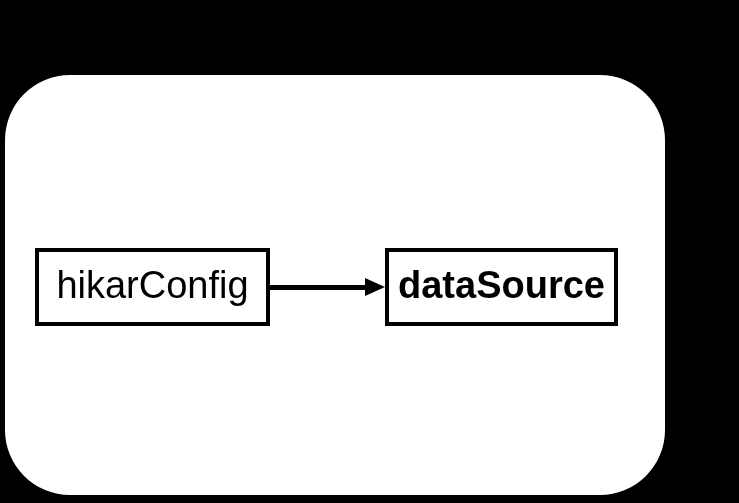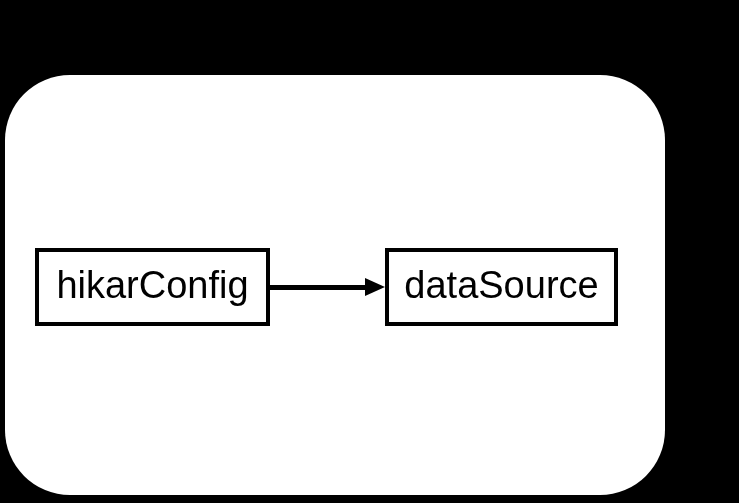--- a/index.html
+++ b/index.html
@@ -30,21 +30,21 @@
   .node{
     position:absolute;
     height:78px;
     background:var(--node-fill);
     border:4px solid var(--node-border);
     display:flex;
     align-items:center;
     justify-content:center;
   }
   .node-left{ left:30px; top:173px; width:235px; }
-  .node-right{ left:380px; top:173px; width:233px; }
+  .node-right{ left:380px; top:173px; width:233px;font-weight:bold; }
   .node-label{
     font-size:38px;
     line-height:1;
     color:var(--text);
     white-space:nowrap;
     padding-bottom:4px;
   }
   .edge-line{
     position:absolute;
     left:265px; top:210px;

